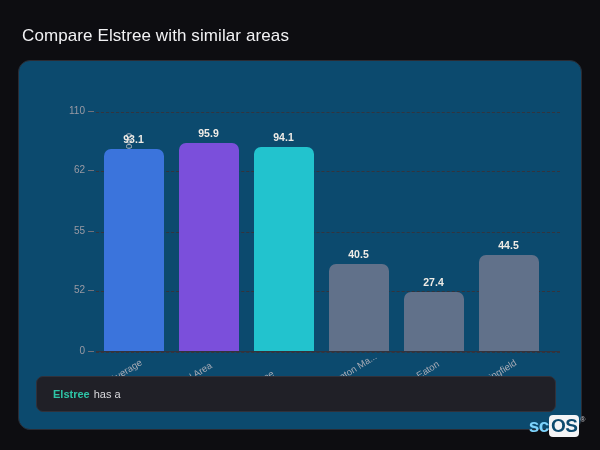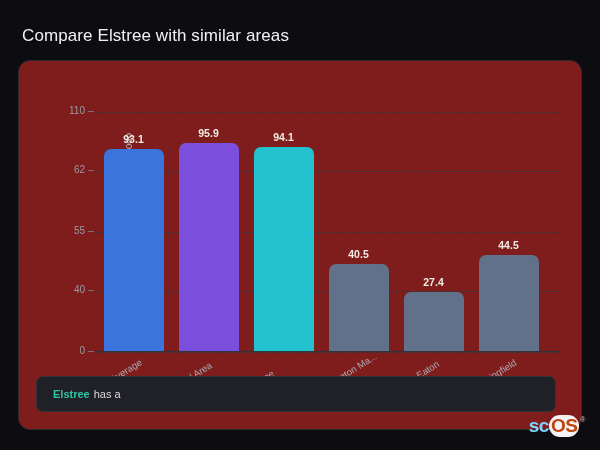--- a/index.html
+++ b/index.html
@@ -28,21 +28,21 @@
     color: #f2f2f4;
   }
 
   
   #chart-card {
     position: absolute;
     left: 18px;
     top: 60px;
     width: 564px;
     height: 370px;
-    background: #7f1d1d;
+    background: #0c4a6e;
     border: 1px solid #2b2b33;
     border-radius: 12px;
   }
 
   
   #plot {
     position: absolute;
     left: 77px;
     top: 51px;
     width: 450px;
@@ -172,23 +172,23 @@
     bottom: 13px;
     display: flex;
     align-items: flex-start;
     font-size: 19px;
     font-weight: bold;
     letter-spacing: -0.5px;
   }
   #logo .sc { color: #7dd3fc; }
   #logo .os {
     background: #f4f4f6;
-    color: #c2410c;
+    color: #0c4a6e;
     padding: 0 2px;
-    border-radius: 11px;
+    border-radius: 4px;
   }
   #logo .reg {
     font-size: 7px;
     color: #c9c9cf;
     margin-left: 1px;
     margin-top: 1px;
     font-weight: normal;
   }
 </style>
 </head>
@@ -214,21 +214,21 @@
           <div class="tick-label">62</div>
         </div>
         <div class="tick-row" style="top: 120px;">
           <div class="gridline"></div>
           <div class="tick-mark"></div>
           <div class="tick-label">55</div>
         </div>
         <div class="tick-row" style="top: 178.909px;">
           <div class="gridline"></div>
           <div class="tick-mark"></div>
-          <div class="tick-label">40</div>
+          <div class="tick-label">52</div>
         </div>
         <div class="tick-row" style="top: 240px;">
           <div class="gridline"></div>
           <div class="tick-mark"></div>
           <div class="tick-label">0</div>
         </div>
       </div>
 
     <div id="bars">
         <div class="bar-slot">

